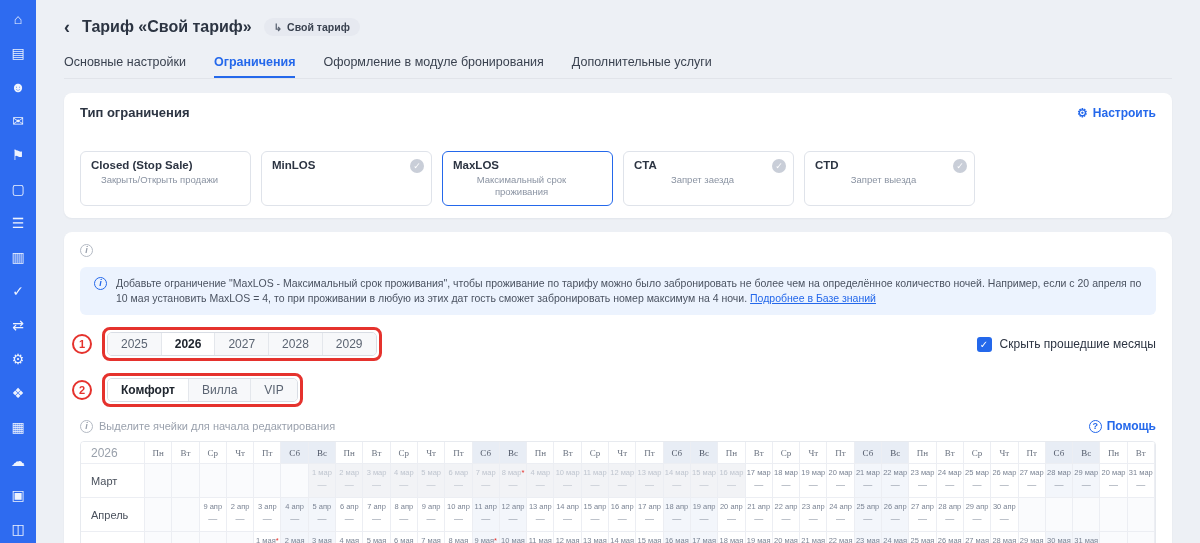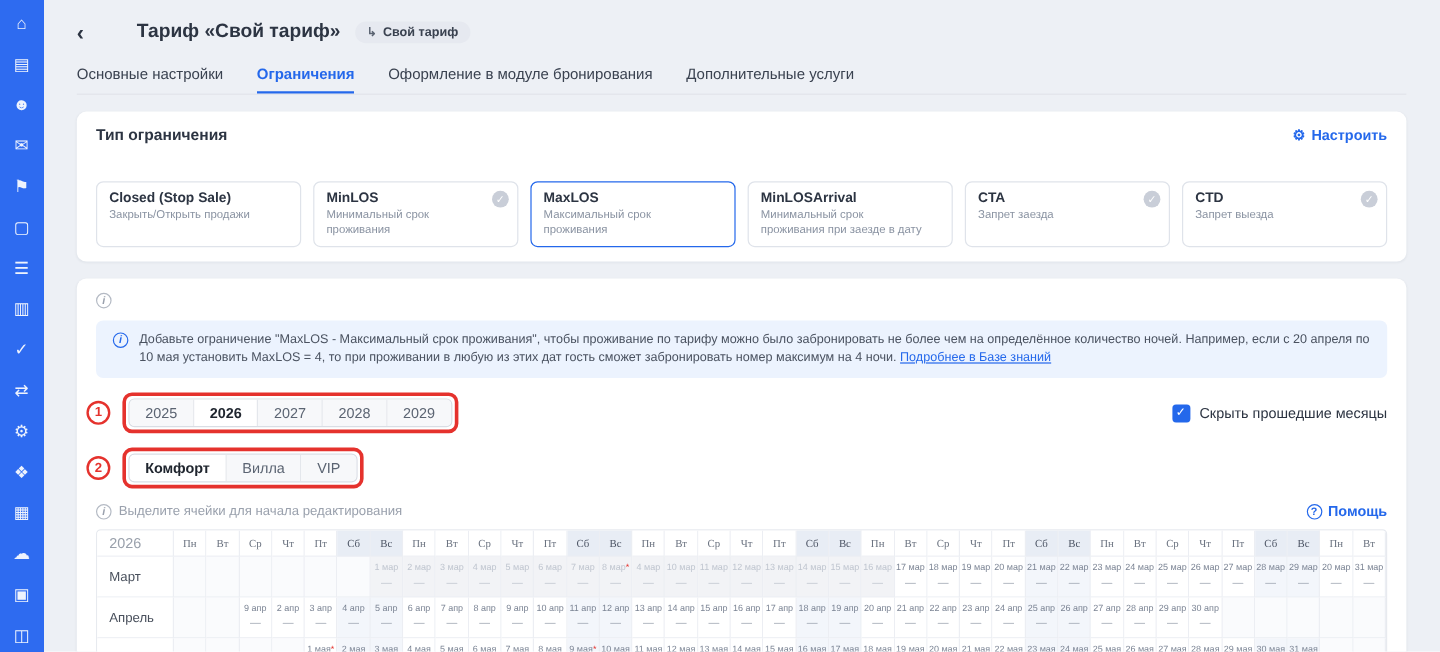--- a/index.html
+++ b/index.html
@@ -14,41 +14,41 @@
     background:#2e6bf0; display:flex; flex-direction:column;
     align-items:center; padding-top:8px; gap:12px; z-index:5;
   }
   .sb-icon { color:#fff; opacity:.92; font-size:14px; line-height:1;
     width:22px; height:22px; display:flex; align-items:center; justify-content:center;
     border-radius:5px; cursor:pointer; }
   
   .main { margin-left:36px; padding:14px 28px 0 28px; }
   .hdr-row { display:flex; align-items:center; gap:12px; height:26px; margin-bottom:8px; }
   .back { font-size:18px; font-weight:bold; color:#2c3442; cursor:pointer; line-height:1; }
-  .page-title { font-size:16px; font-weight:bold;margin-left:32px; }
+  .page-title { font-size:16px; font-weight:bold; }
   .badge { background:#e6e9f0; border-radius:12px; padding:3px 10px; font-size:10.5px;
     color:#3a4250; display:flex; align-items:center; gap:5px; font-weight:bold; }
   .badge .arr { font-size:10px; color:#5b6472; }
   
   .tabs { display:flex; gap:28px; border-bottom:1px solid #e1e4ea; margin-bottom:14px; }
   .tab { padding:7px 0 9px 0; font-size:12.5px; color:#3a4250; cursor:pointer; white-space:nowrap; }
   .tab.active { color:#2468eb; font-weight:bold; box-shadow: inset 0 -2px 0 #2468eb; }
   
   .card { background:#fff; border-radius:8px; padding:12px 16px; box-shadow:0 1px 2px rgba(20,30,60,.05); }
   .card + .card { margin-top:14px; }
   .sec-head { display:flex; justify-content:space-between; align-items:center; margin-bottom:12px; }
   .sec-title { font-size:13px; font-weight:bold; }
   .link { color:#2468eb; font-size:12px; font-weight:bold; display:flex; align-items:center; gap:5px; cursor:pointer; }
   .gear { font-size:12px; }
   .rcards { display:grid; grid-template-columns:repeat(6,1fr); gap:10px;margin-top:31px; }
   .rcard { position:relative; border:1px solid #dfe3ea; border-radius:6px; padding:7px 22px 7px 10px;
     min-height:50px; cursor:pointer; background:#fff; }
   .rcard.sel { border:1.5px solid #2468eb; }
   .rcard .nm { font-size:11.5px; font-weight:bold; color:#2c3442; margin-bottom:3px; }
-  .rcard .ds { font-size:9.5px; color:#8a93a2; line-height:1.25; }
+  .rcard .ds { font-size:9.5px; color:#8a93a2; line-height:1.25;text-align:center; }
   .chk-badge { position:absolute; top:7px; right:7px; width:14px; height:14px; border-radius:50%;
     background:#c9ced8; color:#fff; font-size:9px; display:flex; align-items:center; justify-content:center; }
   
   .ml-title { font-size:13px; font-weight:bold; display:flex; align-items:center; gap:6px; margin-bottom:10px; }
   .i-ic { width:13px; height:13px; border-radius:50%; border:1px solid #b4bac4; color:#9aa1ad;
     font-size:9px; display:inline-flex; align-items:center; justify-content:center; font-style:italic; font-weight:bold; }
   .banner { background:#ecf3fe; border-radius:6px; padding:9px 14px; font-size:10.5px; color:#4a5260;
     line-height:1.45; display:flex; gap:9px; margin-bottom:12px; }
   .banner .i-ic { border-color:#2468eb; color:#2468eb; flex:0 0 auto; margin-top:1px; }
   .banner a { color:#2468eb; text-decoration:underline; cursor:pointer; }
@@ -134,30 +134,25 @@
         <span>Настроить</span>
       </span>
     </div>
     <div class="rcards">
         <div class="rcard">
           <div class="nm">Closed (Stop Sale)</div>
           <div class="ds">Закрыть/Открыть продажи</div>
         </div>
         <div class="rcard">
           <div class="nm">MinLOS</div>
-          <div class="ds">Минимальный срок проживания</div>
           <span class="chk-badge">✓</span>
         </div>
         <div class="rcard sel">
           <div class="nm">MaxLOS</div>
           <div class="ds">Максимальный срок проживания</div>
-        </div>
-        <div class="rcard">
-          <div class="nm">MinLOSArrival</div>
-          <div class="ds">Минимальный срок проживания при заезде в дату</div>
         </div>
         <div class="rcard">
           <div class="nm">CTA</div>
           <div class="ds">Запрет заезда</div>
           <span class="chk-badge">✓</span>
         </div>
         <div class="rcard">
           <div class="nm">CTD</div>
           <div class="ds">Запрет выезда</div>
           <span class="chk-badge">✓</span>

